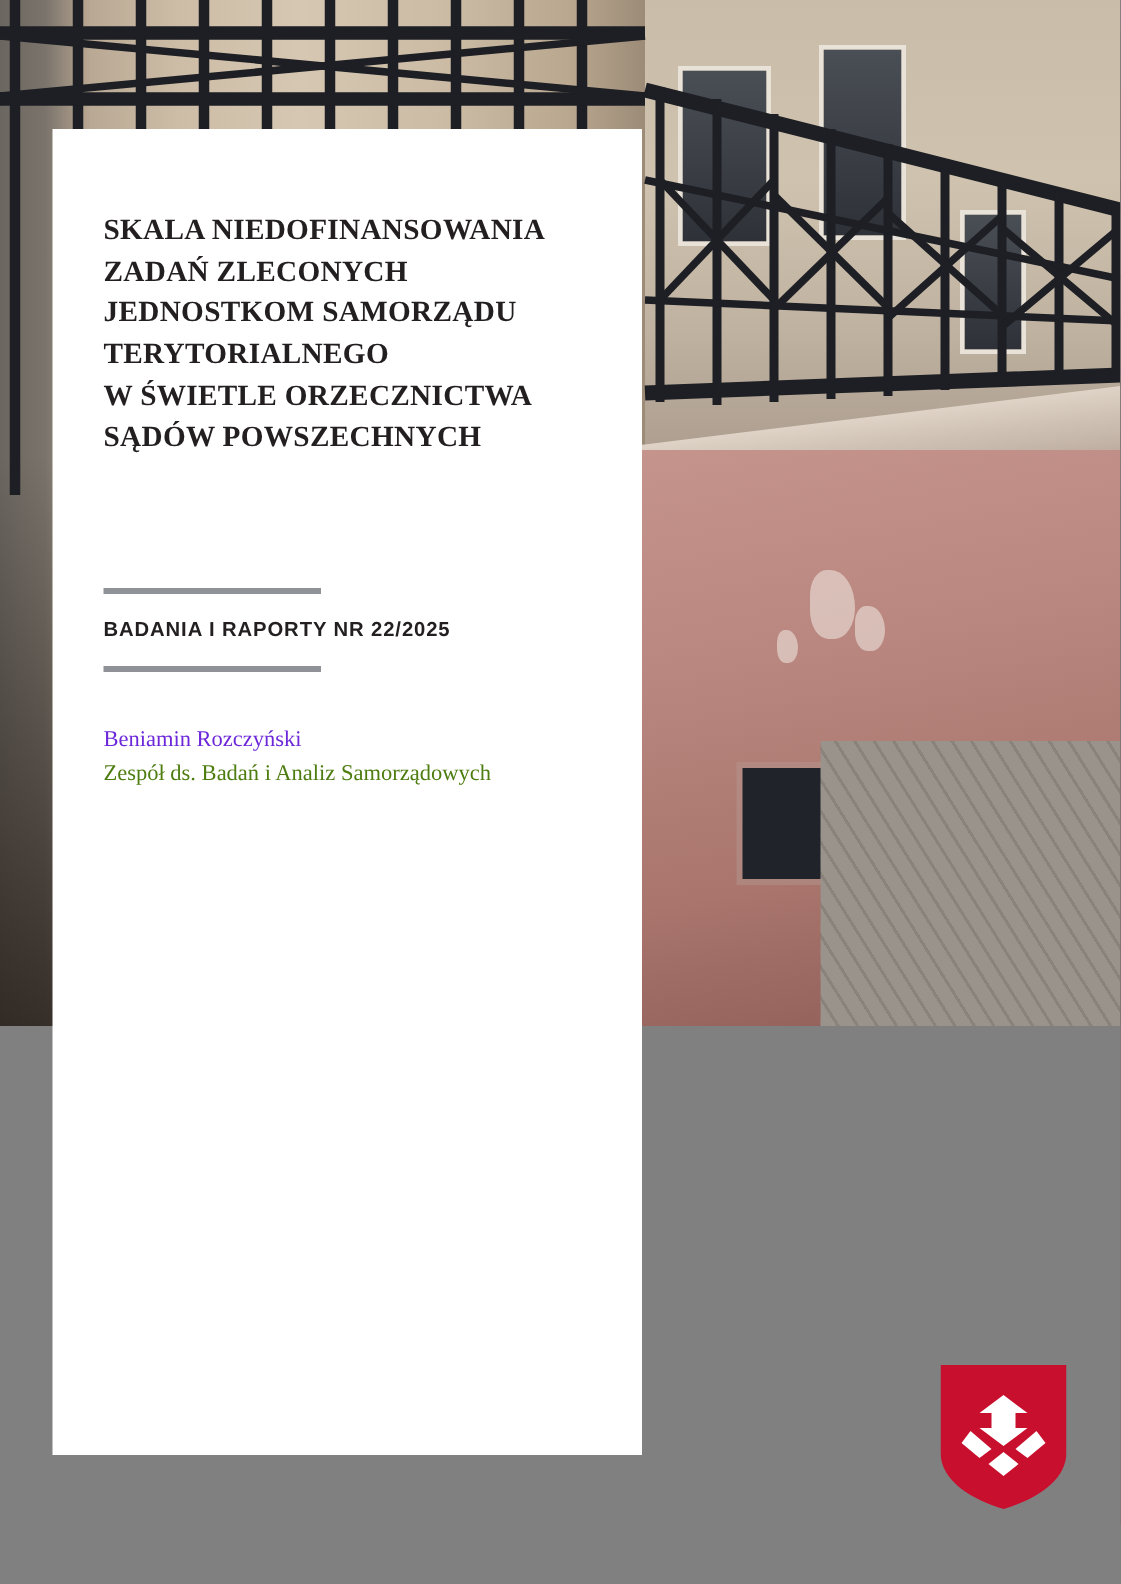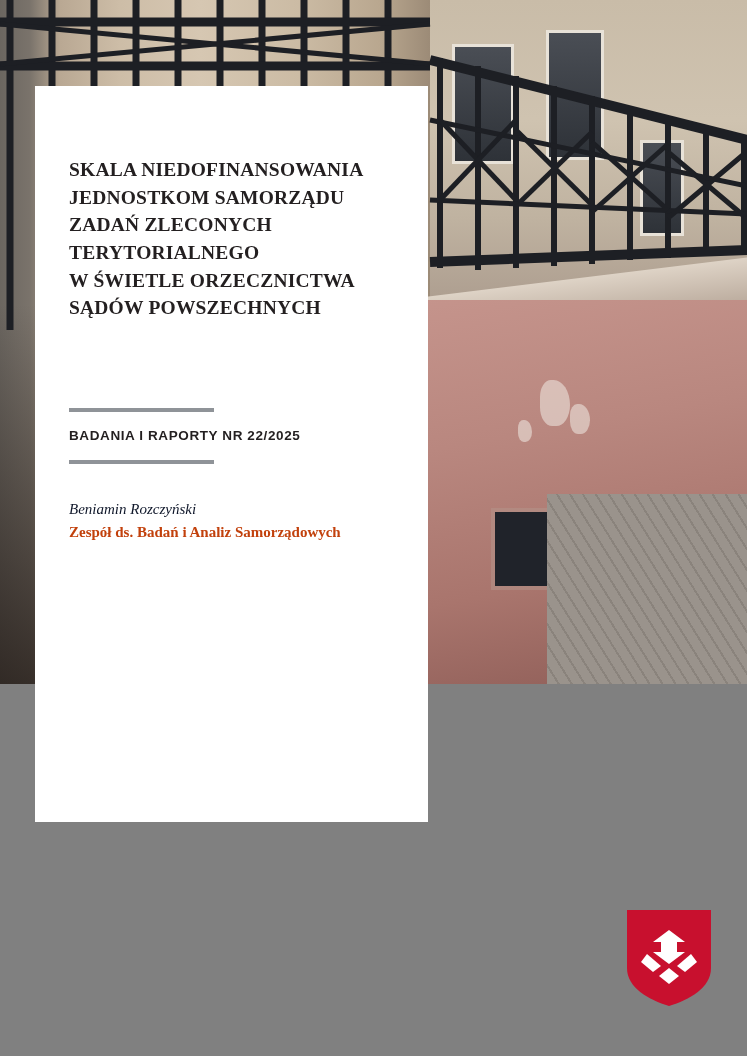--- a/index.html
+++ b/index.html
@@ -120,23 +120,23 @@
     width: 747px; height: 684px;
     pointer-events: none;
   }
 
   
   .title-card {
     position: absolute;
     left: 35px;
     top: 86px;
     width: 393px;
-    height: 736px;
+    height: 884px;
     background: #ffffff;
-    padding: 56px 34px;
+    padding: 40px 34px;
   }
 
   .doc-title {
     font-family: "Liberation Serif", serif;
     font-weight: bold;
     font-size: 19.5px;
     line-height: 1.42;
     letter-spacing: 0.2px;
     color: #231f20;
     margin-top: 14px;
@@ -158,29 +158,28 @@
     font-size: 13.5px;
     letter-spacing: 0.6px;
     color: #231f20;
     margin-top: 16px;
   }
 
   .authors { margin-top: 34px; }
   .author-name {
     font-family: "Liberation Serif", serif;
     font-size: 15px;
-    color: #0f172a;
+    color: #6d28d9;
     line-height: 1.55;
-    font-style: italic;
   }
   .author-org {
     font-family: "Liberation Serif", serif;
-    font-weight: bold;
+    font-weight: normal;
     font-size: 15px;
-    color: #c2410c;
+    color: #4d7c0f;
     line-height: 1.55;
   }
 
   
   .logo-block {
     position: absolute;
     right: 36px;
     bottom: 50px;
     display: flex;
     align-items: center;
@@ -282,22 +281,22 @@
           <line x1="744" y1="154" x2="668" y2="218"></line>
         </g>
       </g>
     </svg>
   </div>
 
   <div class="title-card">
 
     <div class="doc-title">
       <span class="ln">SKALA NIEDOFINANSOWANIA</span>
+      <span class="ln">ZADAŃ ZLECONYCH</span>
       <span class="ln">JEDNOSTKOM SAMORZĄDU</span>
-      <span class="ln">ZADAŃ ZLECONYCH</span>
       <span class="ln">TERYTORIALNEGO</span>
       <span class="ln">W ŚWIETLE ORZECZNICTWA</span>
       <span class="ln">SĄDÓW POWSZECHNYCH</span>
     </div>
 
     <div class="rule rule-top"></div>
 
     <div class="series">BADANIA I RAPORTY NR 22/2025</div>
 
     <div class="rule rule-bot"></div>

